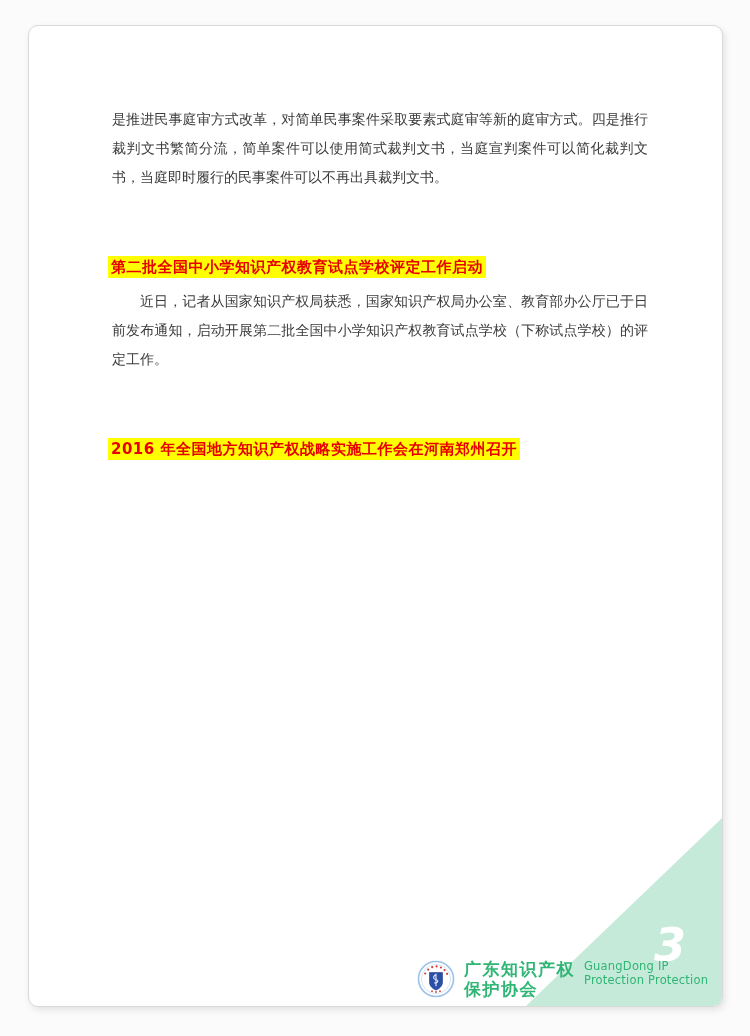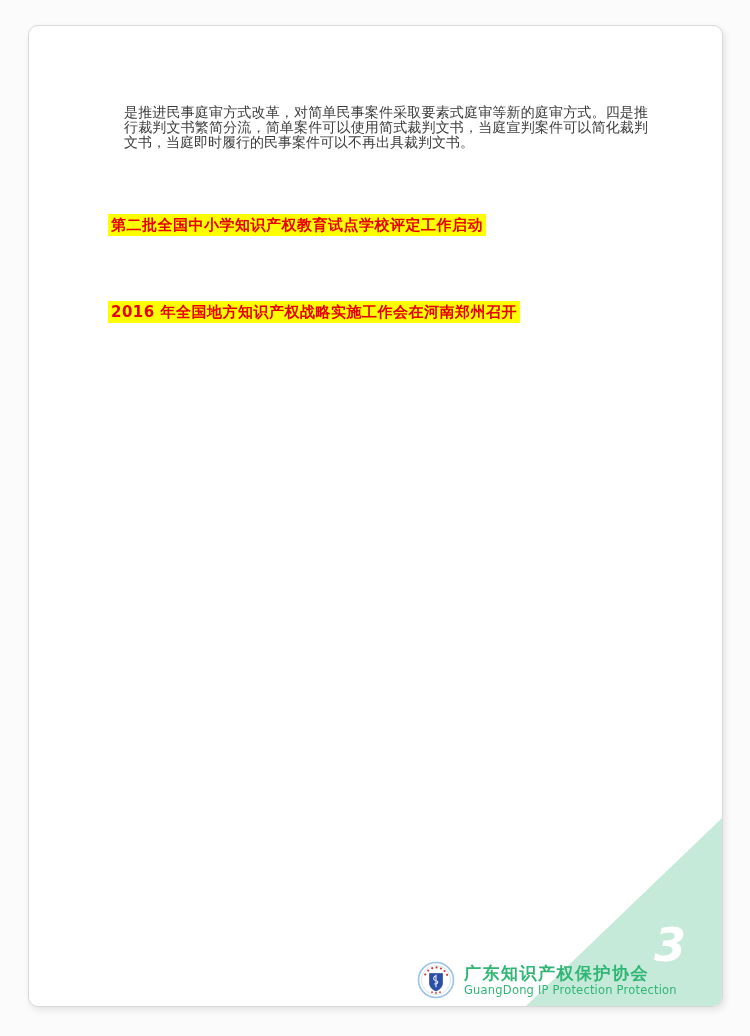--- a/index.html
+++ b/index.html
@@ -18,42 +18,42 @@
   .mint-triangle {
     position:absolute; right:0; bottom:0; width:196px; height:188px;
     background:#c5ead9;
     clip-path:polygon(100% 0, 100% 100%, 0 100%);
     z-index:1;
   }
   .content {
     position:absolute; left:79px; top:79px; width:540px; z-index:2;
   }
   p.body {
-    margin:0 0 11px 16px; font-size:14px; line-height:15px;
+    margin:0 0 11px 4px; font-size:14px; line-height:29px;
     color:#3a3a3a; text-align:justify; text-indent:2em;
   }
   p.body.no-indent { text-indent:0; }
   .headline {
     margin:64px 0 8px 0; text-align:left;
     font-size:15px; font-weight:bold; line-height:23px;
   }
   .headline .hl {
     background:#ffff00; color:#e60000; padding:2px 3px;
     letter-spacing:.5px;
   }
   .page-num {
     position:absolute; right:36px; bottom:38px; z-index:2;
     color:#ffffff; font-size:46px; font-weight:bold; font-style:italic;
     line-height:1;
   }
   .footer {
     position:absolute; left:388px; bottom:7px; z-index:2;
     display:flex; align-items:center; gap:9px;
   }
-  .footer .texts { display:flex; flex-direction:column; }
+  .footer .texts { display:flex; flex-direction:row; }
   .footer .cn {
     color:#2fb574; font-size:17px; font-weight:bold; letter-spacing:1.5px;
     line-height:20px;
   }
   .footer .en {
     color:#2fb574; font-size:11.5px; line-height:14px; letter-spacing:.2px;
   }
   .emblem { width:38px; height:38px; display:block; }
 </style>
 </head>
@@ -63,20 +63,21 @@
   <div class="page">
 
     <div class="mint-triangle"></div>
 
     <div class="content">
       <p class="body no-indent">是推进民事庭审方式改革，对简单民事案件采取要素式庭审等新的庭审方式。四是推行裁判文书繁简分流，简单案件可以使用简式裁判文书，当庭宣判案件可以简化裁判文书，当庭即时履行的民事案件可以不再出具裁判文书。</p>
 
       <div class="headline">
         <span class="hl">第二批全国中小学知识产权教育试点学校评定工作启动</span>
       </div>
+      <p class="body">近日，记者从国家知识产权局获悉，国家知识产权局办公室、教育部办公厅已于日前发布通知，启动开展第二批全国中小学知识产权教育试点学校（下称试点学校）的评定工作。</p>
 
       <div class="headline">
         <span class="hl">2016 年全国地方知识产权战略实施工作会在河南郑州召开</span>
       </div>
     </div>
 
     <div class="page-num">3</div>
 
     <div class="footer">
       <span>

